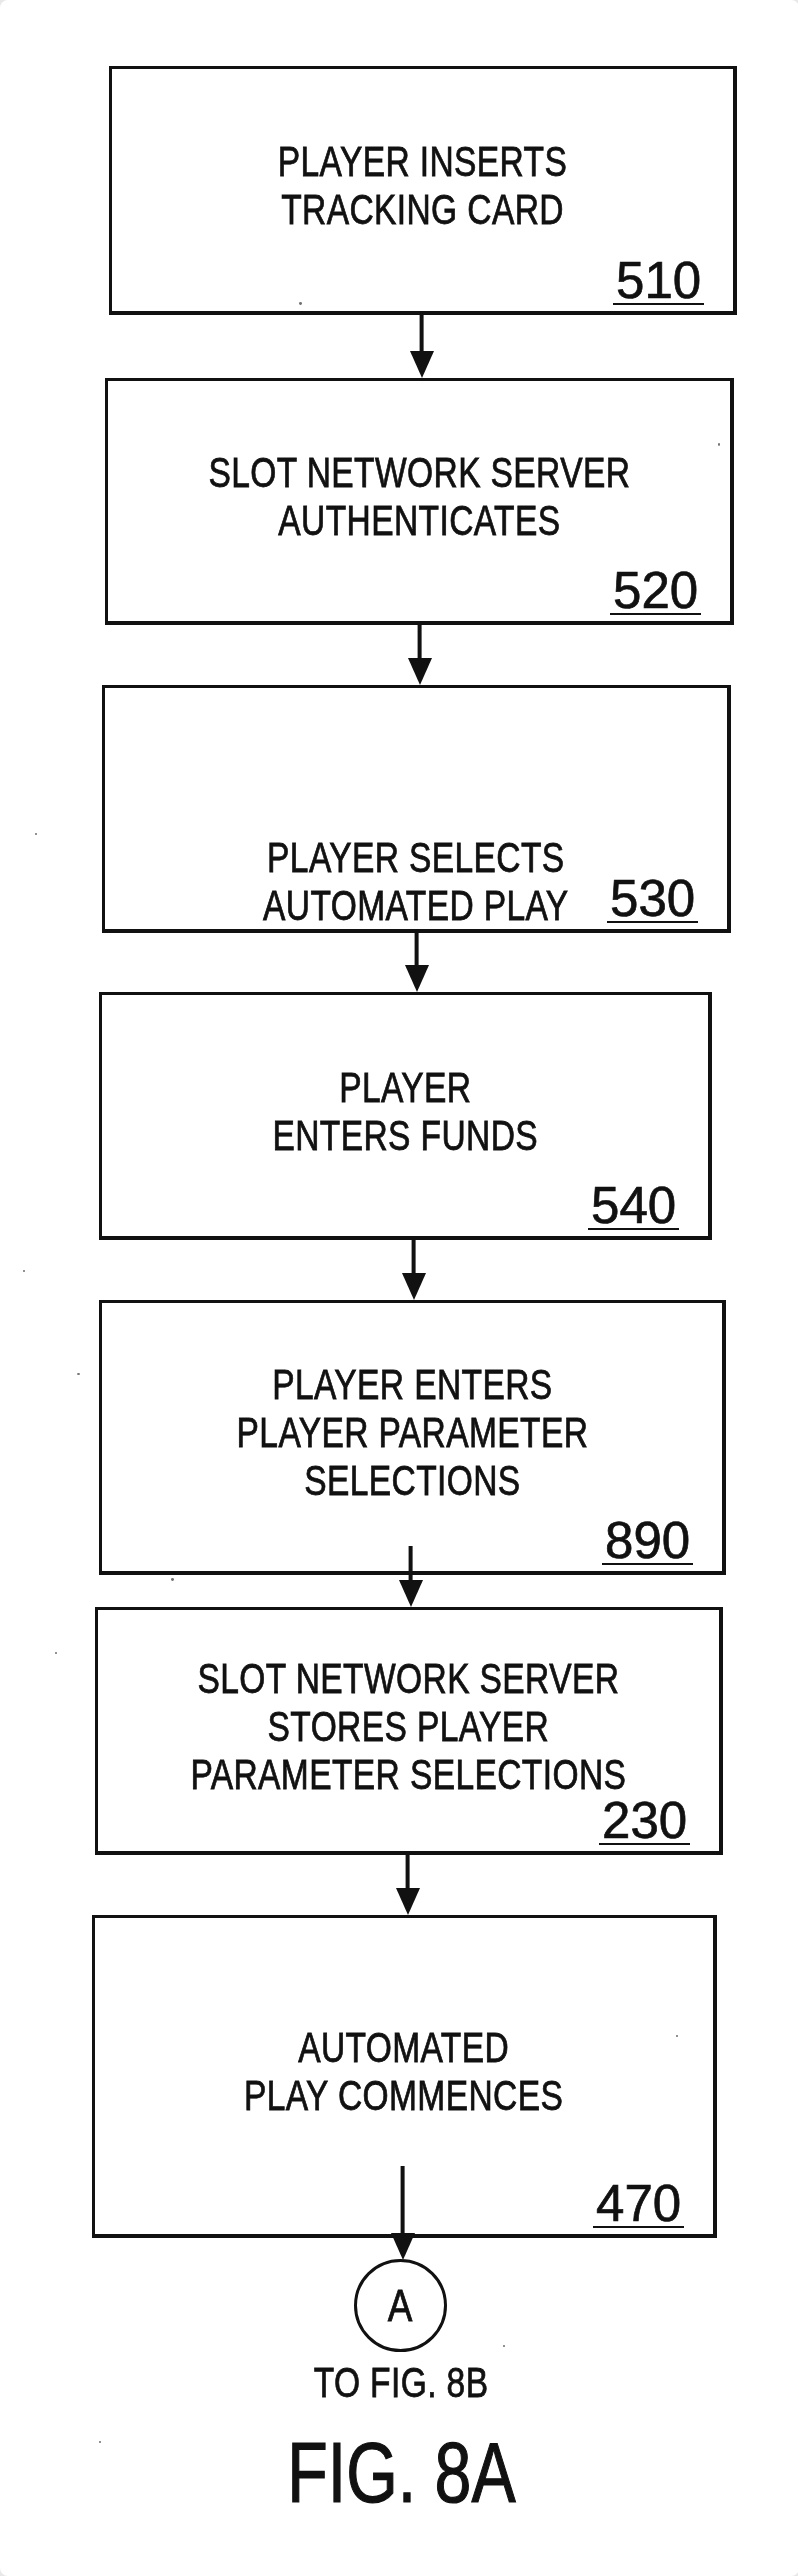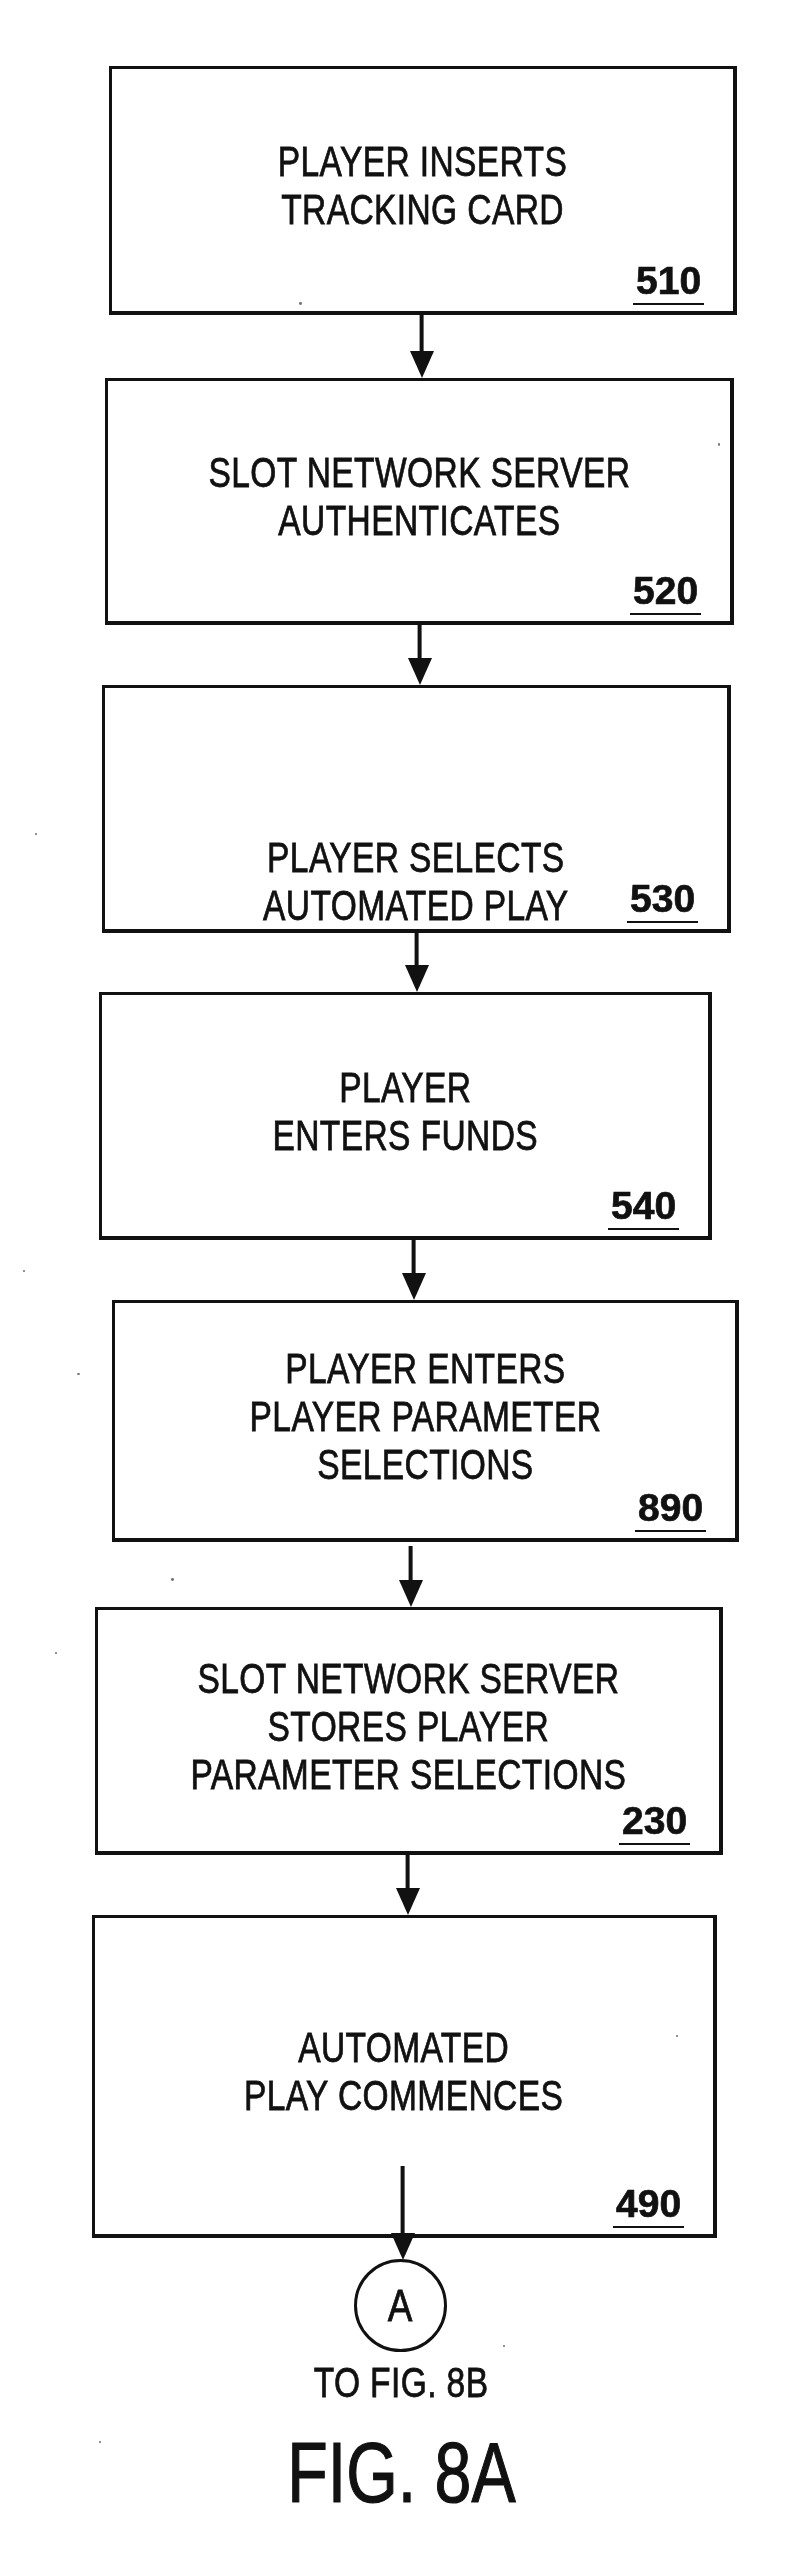--- a/index.html
+++ b/index.html
@@ -5,20 +5,21 @@
   html, body { margin: 0; padding: 0; background: #e8e8e8; }
   .page {
     position: relative;
     width: 799px;
     height: 2576px;
     margin: 0 auto;
     background: #ffffff;
     font-family: "Liberation Sans", "DejaVu Sans", sans-serif;
     color: #111111;
     overflow: hidden;
+    border-radius: 8px;
   }
   
   .flow-box {
     position: absolute;
     border-style: solid;
     border-color: #111111;
     border-width: 3.9px 4.8px 4.8px 3.9px;
     box-sizing: border-box;
     display: flex;
     align-items: center;
@@ -34,25 +35,24 @@
     letter-spacing: 0.5px;
     -webkit-text-stroke: 0.8px #111111;
     white-space: nowrap;
     margin-top: -9.7px;
   }
   .box-text span { display: block; }
   .ref-label {
     position: absolute;
     right: 29px;
     bottom: 5.8px;
-    font-size: 39px;
+    font-size: 51px;
     line-height: 39px;
     padding: 0 2.9px 2.9px 2.9px;
     border-bottom: 2.9px solid #111111;
-    font-weight: bold;
     -webkit-text-stroke: 0.7px #111111;
   }
   
   .connector { position: absolute; width: 25px; }
   .arrow-shaft {
     position: absolute;
     left: 50%;
     transform: translateX(-50%);
     top: 0;
     width: 4.8px;
@@ -175,21 +175,21 @@
       <span>ENTERS FUNDS</span>
     </div>
     <span class="ref-label">540</span>
   </div>
 
   <div class="connector" style="left:401px; top:1240px; height:60px;">
     <div class="arrow-shaft"></div>
     <div class="arrow-head"></div>
   </div>
 
-  <div class="flow-box" style="left:112px; top:1300px; width:627px; height:242px;">
+  <div class="flow-box" style="left:99px; top:1300px; width:627px; height:275px;">
     <div class="box-text">
       <span>PLAYER ENTERS</span>
       <span>PLAYER PARAMETER</span>
       <span>SELECTIONS</span>
     </div>
     <span class="ref-label">890</span>
   </div>
 
   <div class="connector" style="left:398px; top:1546px; height:61px;">
     <div class="arrow-shaft"></div>
@@ -208,21 +208,21 @@
   <div class="connector" style="left:395px; top:1855px; height:60px;">
     <div class="arrow-shaft"></div>
     <div class="arrow-head"></div>
   </div>
 
   <div class="flow-box" style="left:92px; top:1915px; width:625px; height:323px;">
     <div class="box-text">
       <span>AUTOMATED</span>
       <span>PLAY COMMENCES</span>
     </div>
-    <span class="ref-label">490</span>
+    <span class="ref-label">470</span>
   </div>
 
   <div class="connector" style="left:390px; top:2166px; height:94px;">
     <div class="arrow-shaft"></div>
     <div class="arrow-head"></div>
   </div>
 
   <div class="offpage-circle">
     <span class="circle-letter">A</span>
   </div>

